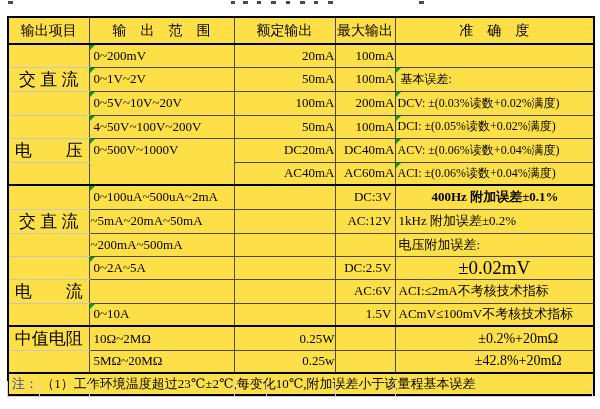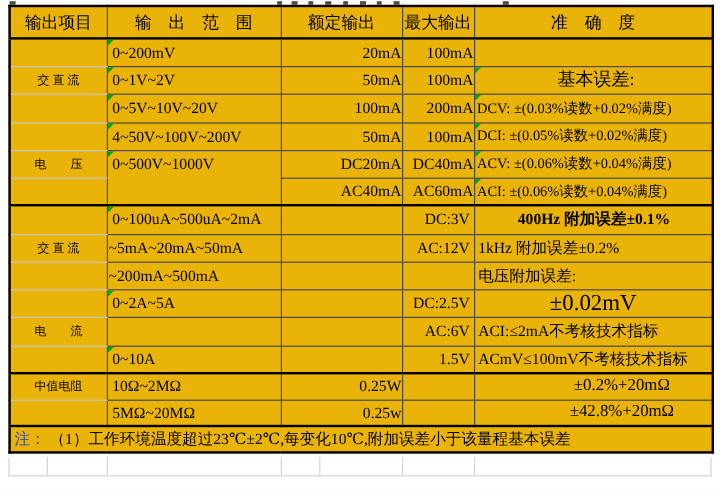--- a/index.html
+++ b/index.html
@@ -1,38 +1,38 @@
 <!DOCTYPE html>
 <html><head>
 <meta charset="utf-8">
 <style>
   html,body{margin:0;padding:0;background:#fff;}
   .screen{position:relative;width:600px;height:409px;background:#ffffff;overflow:hidden;
           font-family:"Liberation Serif","DejaVu Serif",serif;color:#000;}
   
   .frag{position:absolute;top:1px;height:3px;background:#4a4a4a;}
   
-  table.spec{position:absolute;left:7px;top:4px;width:586px;border-collapse:collapse;
-             table-layout:fixed;border:2px solid #000;background:#eab308;}
+  table.spec{position:absolute;left:7px;top:16px;width:586px;border-collapse:collapse;
+             table-layout:fixed;border:2px solid #000;background:#fde047;}
   td{border:1px solid #4a4a4a;padding:0;overflow:hidden;white-space:nowrap;
      position:relative;font-size:13px;vertical-align:middle;}
   
-  td.a{border-top-color:#c6c6c6;border-bottom-color:#c6c6c6;text-align:center;font-size:10px;}
+  td.a{border-top-color:#c6c6c6;border-bottom-color:#c6c6c6;text-align:center;font-size:17px;}
   
   td.lt{border-top-color:#c6c6c6;}
   
   tr.sec > td{border-top:2px solid #000;}
   tr.hdr > td{border-bottom:2px solid #000;text-align:center;font-size:14px;}
   td.rng{text-align:left;padding-left:4px;}
   td.tl{padding-left:1px;font-family:Liberation Serif, serif;}
   td.ctr{text-align:right;}
   td.rgt{text-align:right;padding-right:3px;}
   td.merge{vertical-align:top;line-height:22px;}
   td.acc{font-size:12px;padding-left:2px;text-align:left;}
-  td.acc-big{font-size:15px;padding-left:5px;text-align:center;}
+  td.acc-big{font-size:12px;padding-left:5px;text-align:left;}
   td.acc-md{font-size:13px;padding-left:3px;text-align:left;}
   td.bold{font-weight:bold;padding-left:36px;}
   td.acc-ctr{text-align:center;font-size:19px;}
   td.res-acc{text-align:center;font-size:14px;padding-left:48px;}
   tr.h27{height:27px;} tr.h24{height:24px;} tr.h23{height:23px;} tr.h22{height:22px;}
   tr.noter > td{text-align:left;font-size:13px;padding-left:3px;}
   .note-prefix{color:#3340bb;}
   
   .tri{position:absolute;left:0;top:0;width:0;height:0;
        border-top:5px solid #00a318;border-right:5px solid transparent;}

